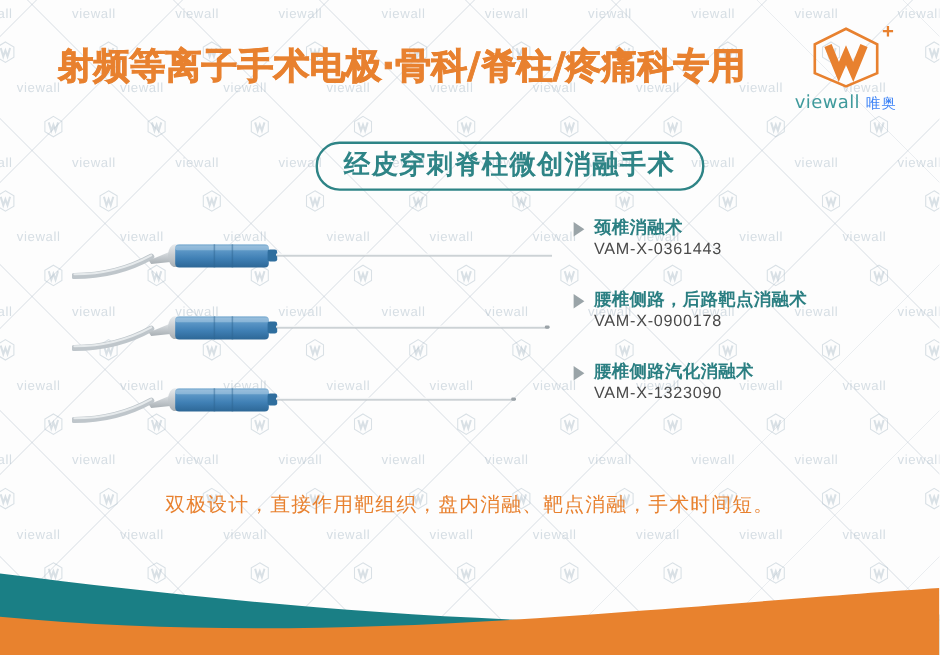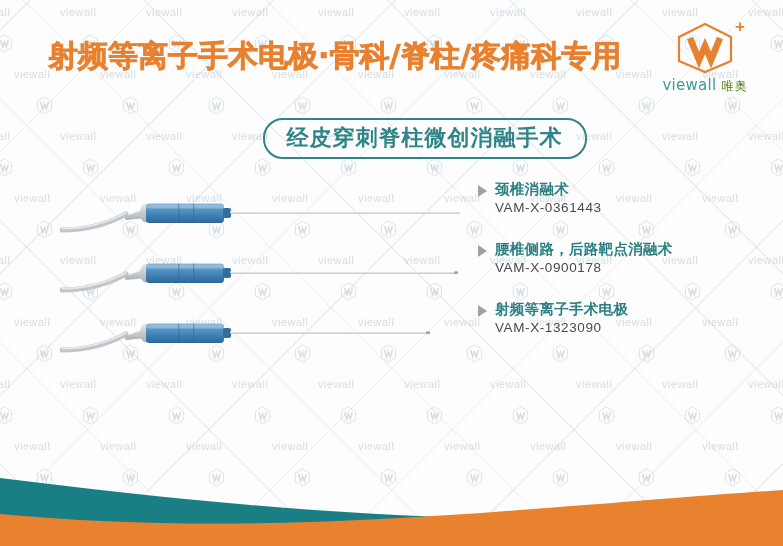--- a/index.html
+++ b/index.html
@@ -83,21 +83,21 @@
   }
   .logo-text{
     margin-top:2px;
     font-size:15px;
     color:#3f9a9c;
     letter-spacing:.3px;
     font-weight:normal;
     font-family:"DejaVu Sans","Liberation Sans",sans-serif;
     white-space:nowrap;
   }
-  .logo-text .cn{ font-size:12px; color:#4d7c0f; letter-spacing:1px;}
+  .logo-text .cn{ font-size:12px; color:#3b82f6; letter-spacing:1px;}
   
   .subtitle-wrap{
     position:absolute;
     left:16px;top:118px;width:783px;
     text-align:center;
     z-index:3;
     margin-left:17px;
   }
   .subtitle-pill{
     display:inline-block;
@@ -710,27 +710,28 @@
               <rect x="118" y="19.5" width="1.3" height="19.5" fill="#2c6390" opacity=".45"></rect>
               <rect x="133" y="19.5" width="1.3" height="19.5" fill="#2c6390" opacity=".45"></rect>
               <rect x="163" y="24" width="8" height="10" rx="2" fill="#2f6e9e"></rect>
               <rect x="170" y="27.4" width="200" height="2.3" rx="1.1" fill="url(#gs2)"></rect>
               <rect x="170" y="27.4" width="200" height="0.8" fill="#ffffff" opacity=".85"></rect>
               <rect x="366" y="27.2" width="4" height="2.7" rx="1.2" fill="#9ba3a8"></rect>
             </g>
           </svg></div>
       <div class="labels">
         <span class="bullet"></span>
-        <div class="p-name">射频等离子手术电极</div>
+        <div class="p-name">腰椎侧路汽化消融术</div>
         <div class="p-model">VAM-X-1323090</div>
       </div>
     </div>
 
   </div>
 
+  <div class="caption">双极设计，直接作用靶组织，盘内消融、靶点消融，手术时间短。</div>
 
   <div class="waves">
     <svg width="783" height="90" viewBox="0 0 783 90" preserveAspectRatio="none">
       <path id="wave-teal" d="M0,22 C160,42 330,60 520,63 C640,65 720,62 783,56 L783,90 L0,90 Z" fill="#1a7f85"></path>
       <path id="wave-orange" d="M0,58 C170,74 340,68 520,54 C640,45 720,38 783,34 L783,90 L0,90 Z" fill="#e8822e"></path>
     </svg>
   </div>
 
 </div>
 

